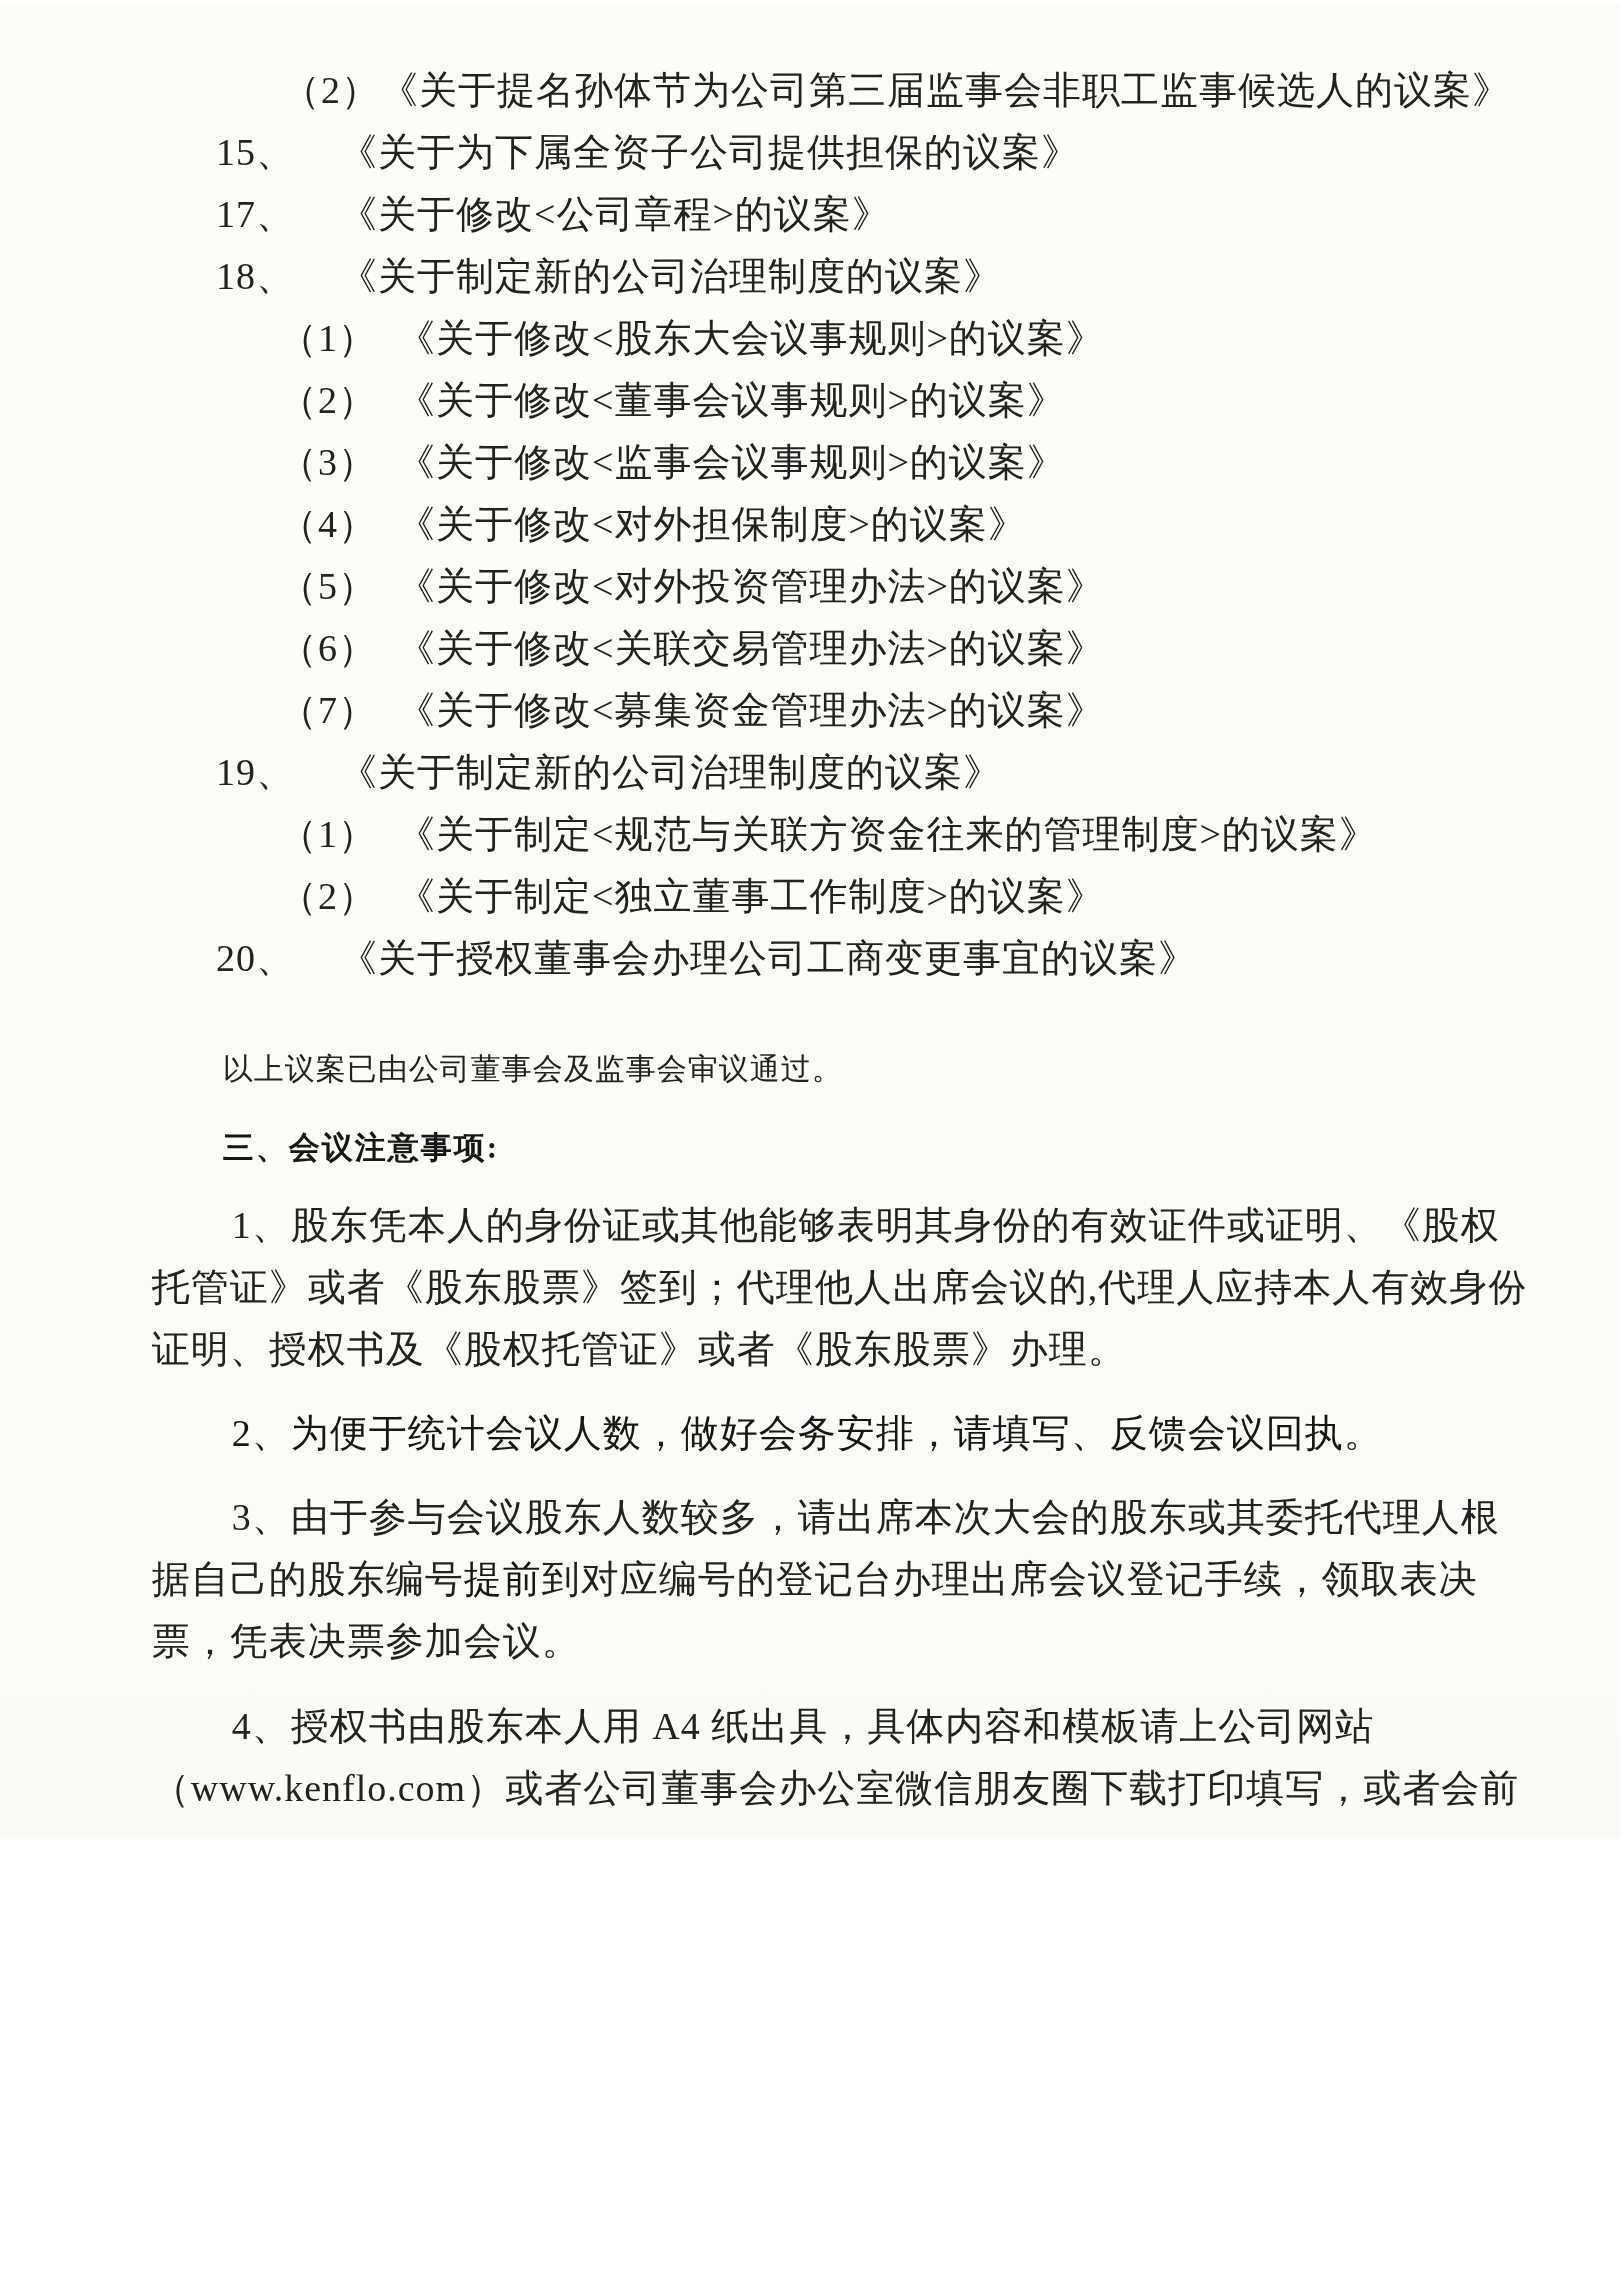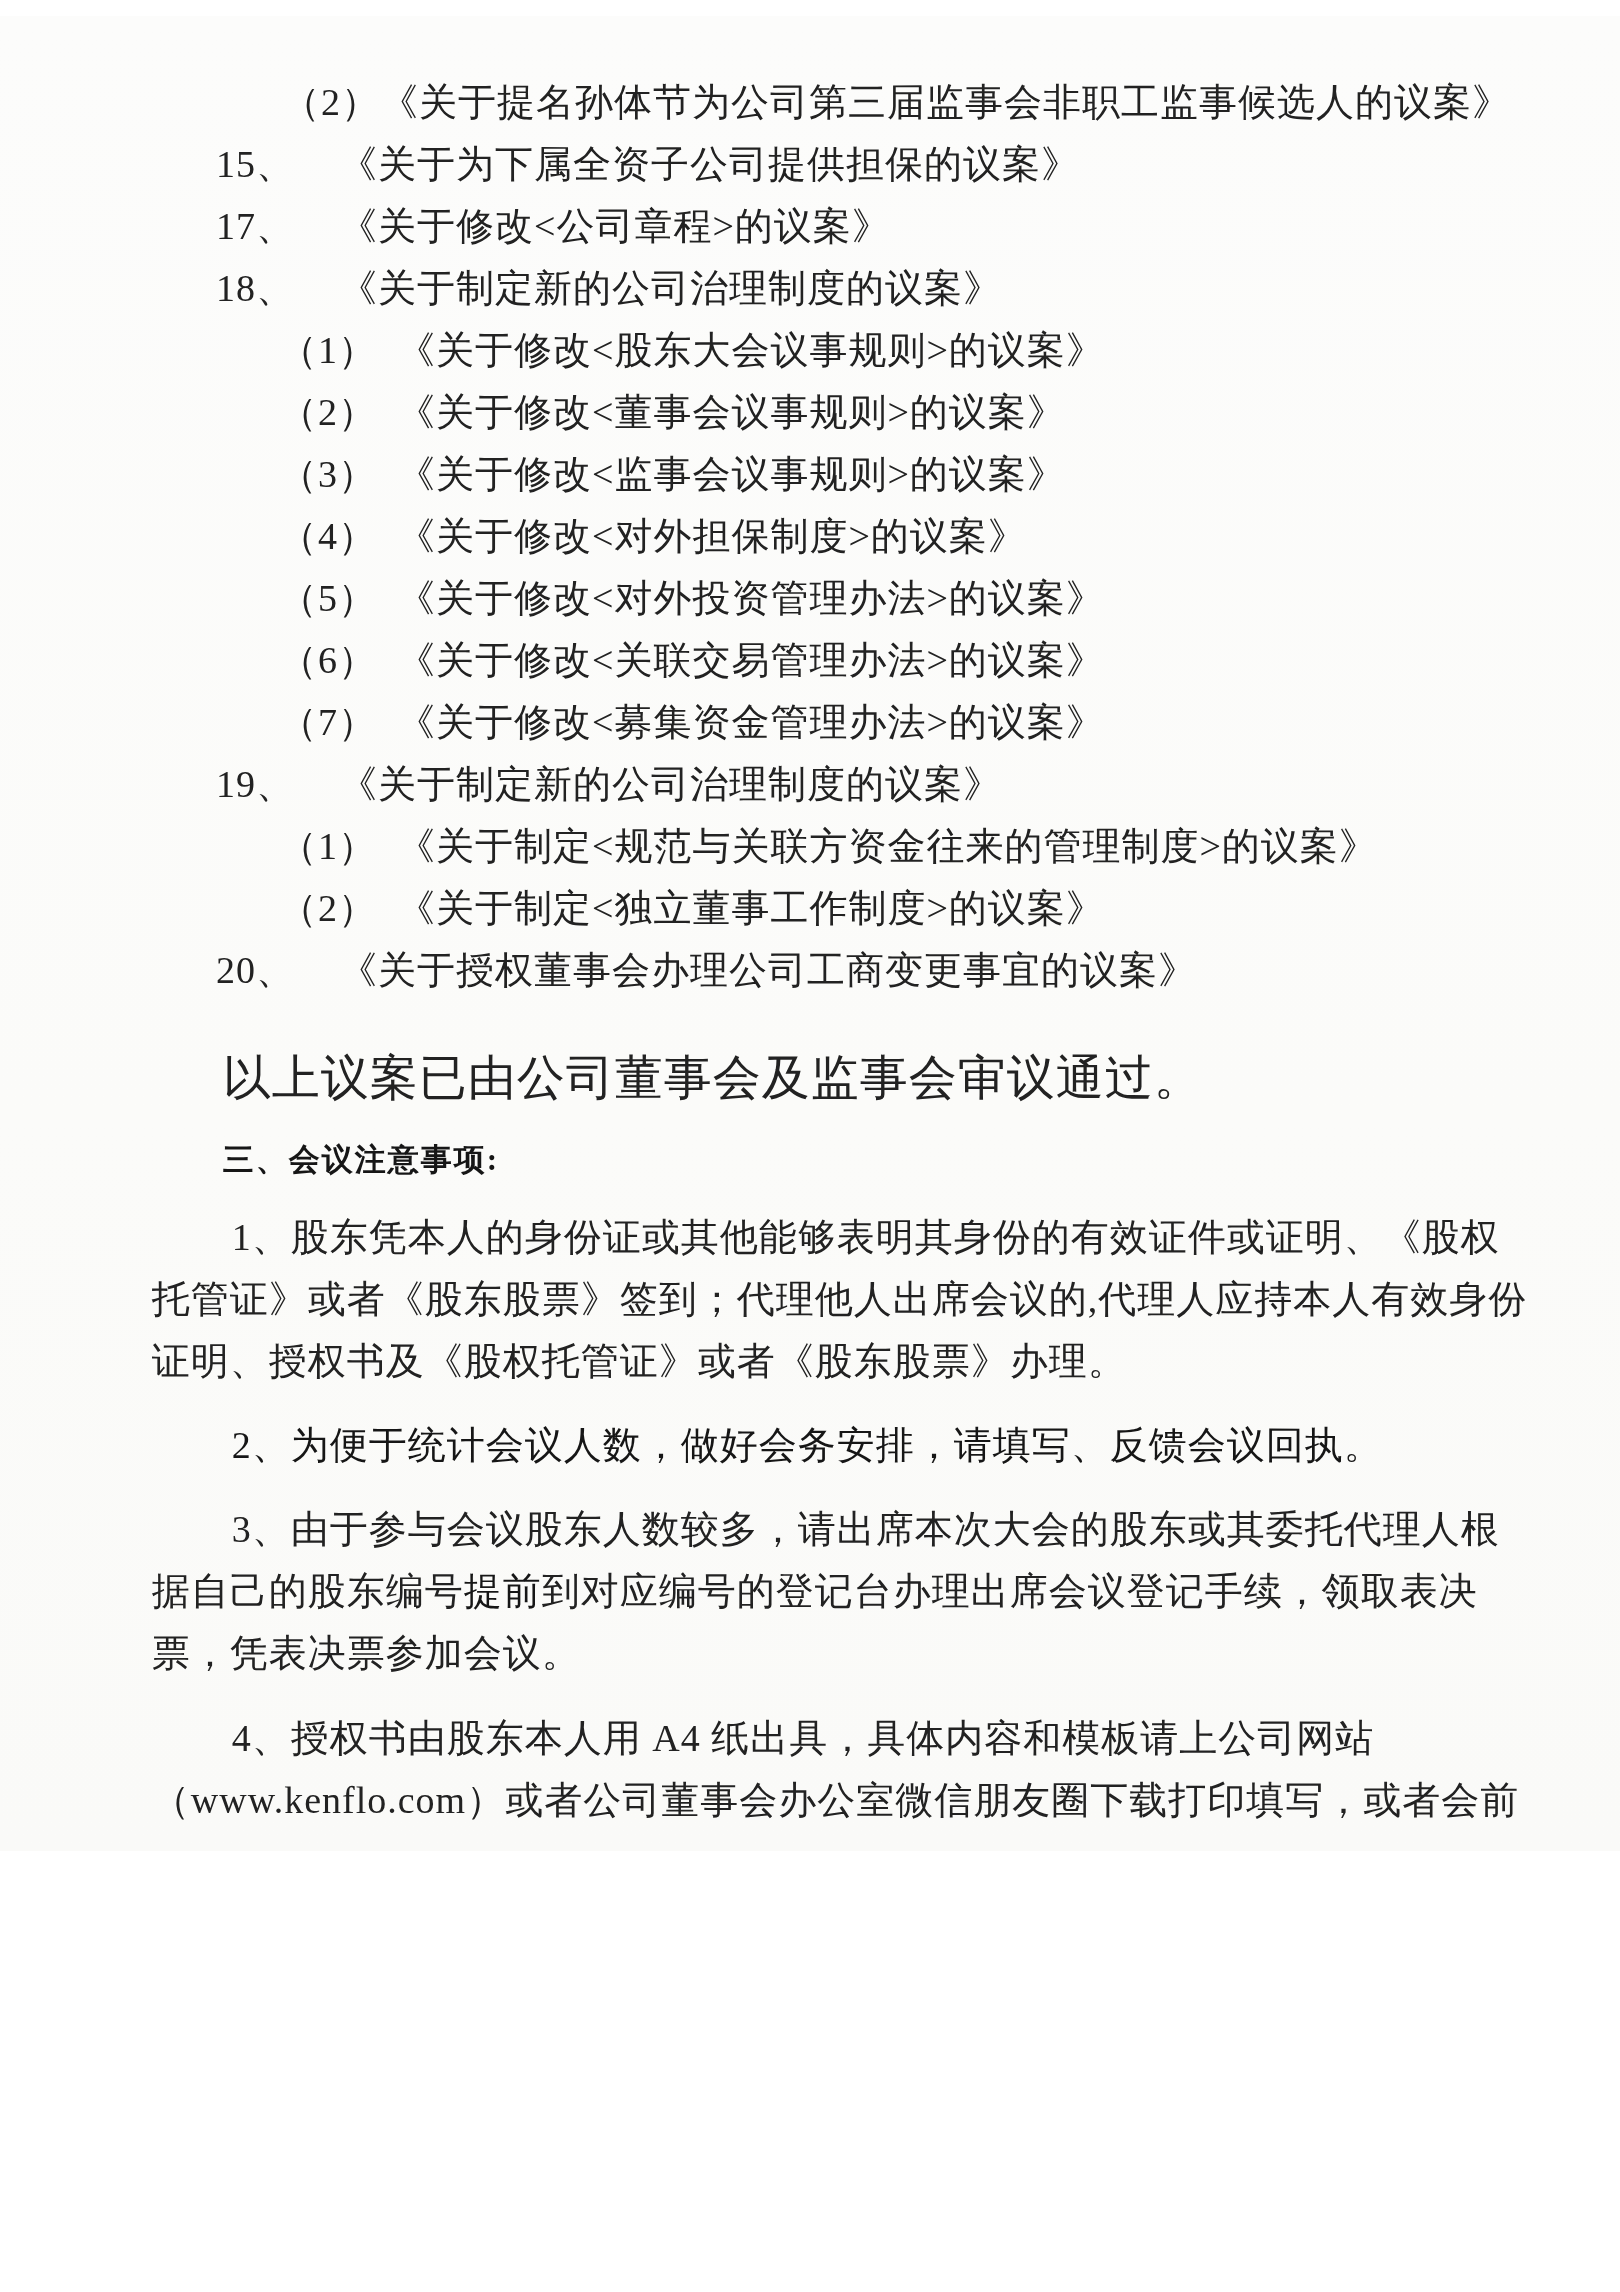--- a/index.html
+++ b/index.html
@@ -1,19 +1,19 @@
 <!DOCTYPE html>
 <html lang="zh"><head>
 <meta charset="utf-8">
 <style>
   html,body{margin:0;padding:0;background:#ffffff;}
   .page{
     position:relative;
     width:1620px;height:1835px;
-    margin:16px auto;
+    margin:4px auto;
     background:linear-gradient(180deg,#fcfcfb 0%,#fbfbf9 60%,#fafaf8 100%);
     font-family:"Liberation Serif","DejaVu Serif",serif;
     color:#222222;
     overflow:hidden;
   }
   .content{
     position:absolute;left:142px;right:82px;top:55px;
   }
   
   .row{
@@ -24,21 +24,21 @@
   .row.main{margin-left:74px;padding-left:59px;text-indent:-59px;}
   .row.main .num{display:inline-block;width:123px;text-indent:0;}
   .row.sub2{margin-left:137px;padding-left:59px;text-indent:-59px;}
   .row.sub2 .num{display:inline-block;width:118px;text-indent:0;}
   .row.sub{margin-left:140px;}
   .row.sub .num{display:inline;}
   
   .notes{margin-left:9.8px;margin-right:0;}
   .closing-line{
     margin:49px 0 0 0;text-indent:71px;
-    font-size:48px;line-height:62px;letter-spacing:1px;font-family:Liberation Mono, monospace;
+    font-size:30px;line-height:62px;letter-spacing:1px;
   }
   .notes-heading{
     margin:15.7px 0 0 0;text-indent:71px;
     font-size:31px;line-height:63px;letter-spacing:2px;
     font-weight:700;color:#161616;
   }
   .note-para{
     margin:15.7px 0 0 0;text-indent:80px;
     font-size:38px;line-height:62px;letter-spacing:1px;
   }

